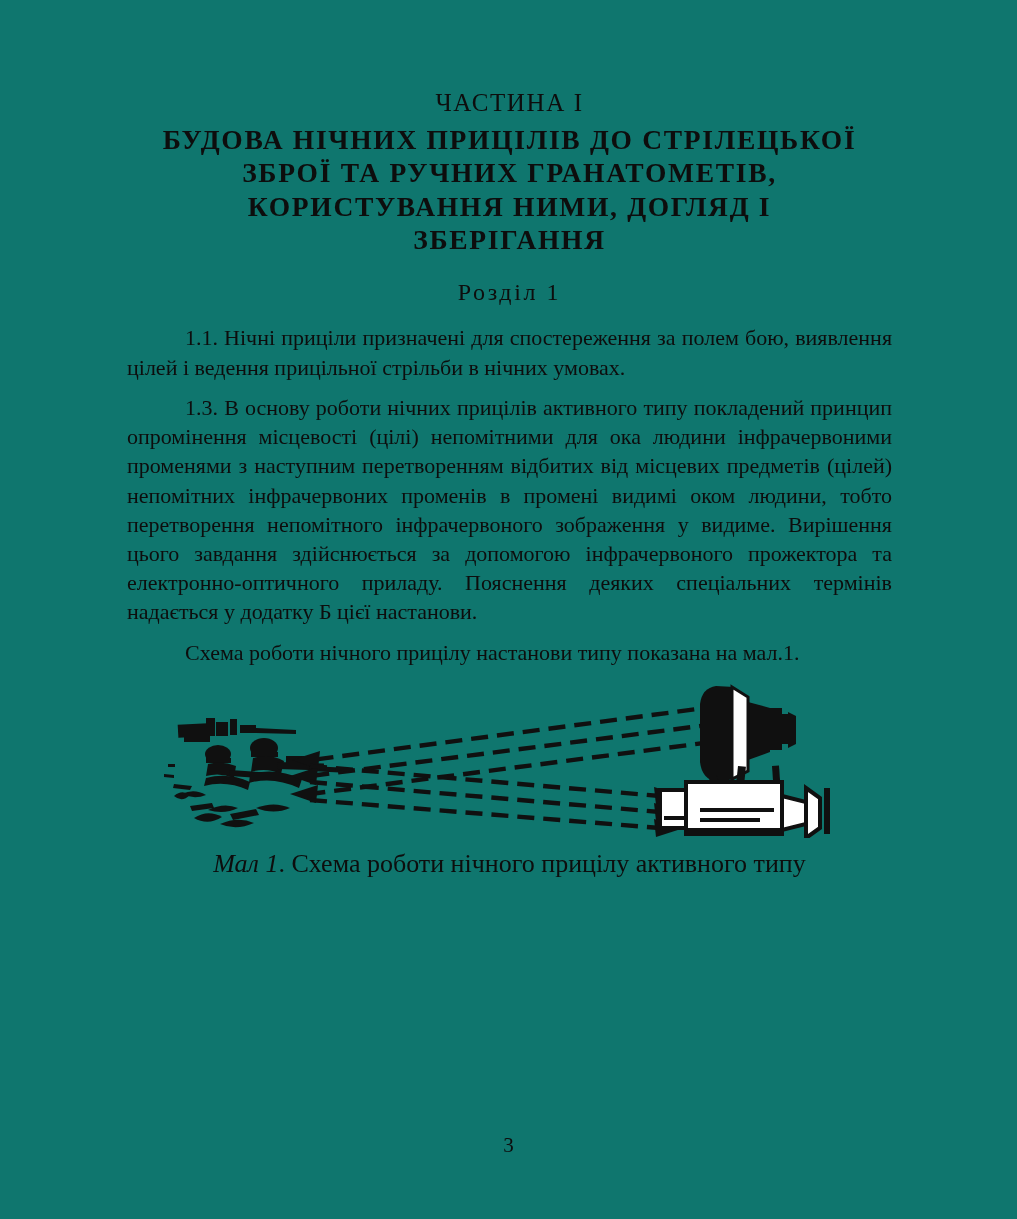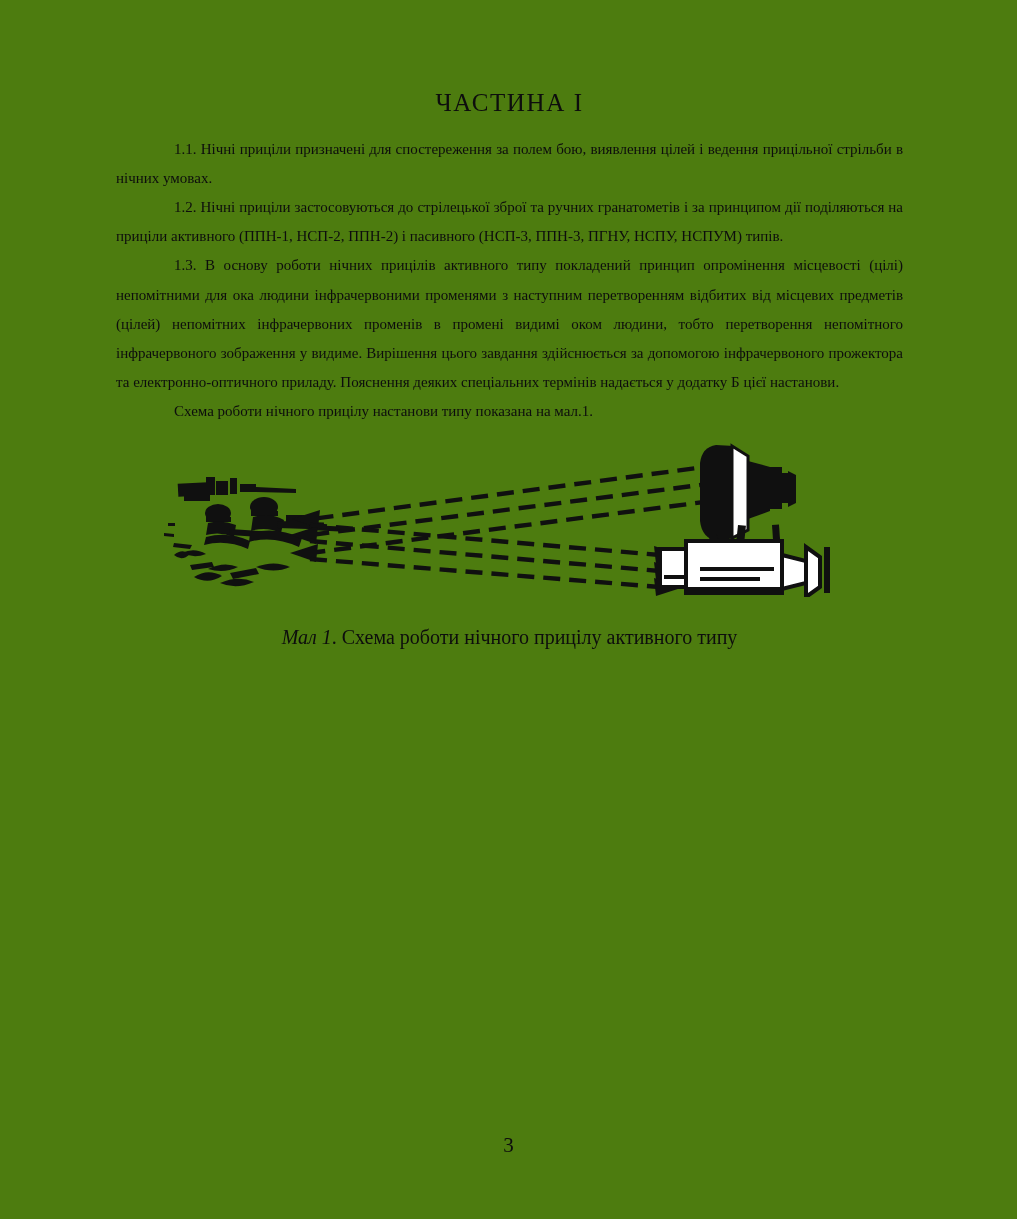--- a/index.html
+++ b/index.html
@@ -12,21 +12,21 @@
     height: 1219px;
     position: relative;
     overflow: hidden;
     font-family: "Liberation Serif", "DejaVu Serif", serif;
     color: #0d0d0d;
   }
 
   .page {
     position: absolute;
     inset: 0;
-    background: #4d7c0f;
+    background: #0f766e;
   }
 
   .content {
     position: absolute;
     left: 116px;
     top: 0;
     width: 787px;
   }
 
   
@@ -69,44 +69,44 @@
     margin-top: 7px;
     line-height: 1.2;
     white-space: pre;
   }
 
   
   .body-text {
     margin-top: 17px;
   }
   p.para {
-    margin: 0;
-    font-size: 15px;
+    margin: 11px;
+    font-size: 22px;
     line-height: 29.2px;
     text-align: justify;
     text-indent: 58px;
     text-justify: inter-word;
     hyphens: none;
   }
   p.para:last-child { text-align: justify; }
 
   
   .figure {
     margin-top: 10px;
     position: relative;
     height: 160px;
   }
   .figure svg {
     display: block;
     margin: 0 auto;
   }
   .fig-caption {
     text-align: center;
-    font-size: 20px;
-    margin-top: 28px;
+    font-size: 26px;
+    margin-top: 10px;
     line-height: 1.25;
   }
   .fig-caption .fig-label {
     font-style: italic;
   }
 
   
   .page-number {
     position: absolute;
     left: 0;
@@ -117,26 +117,32 @@
   }
 </style>
 </head>
 <body>
 
 <div class="page">
   <div class="content">
 
     <div class="part-line">ЧАСТИНА I</div>
 
-
+    <div class="main-title">
+      <span class="tl">БУДОВА НІЧНИХ ПРИЦІЛІВ ДО СТРІЛЕЦЬКОЇ</span>
+      <span class="tl">ЗБРОЇ ТА РУЧНИХ ГРАНАТОМЕТІВ,</span>
+      <span class="tl">КОРИСТУВАННЯ НИМИ, ДОГЛЯД І</span>
+      <span class="tl">ЗБЕРІГАННЯ</span>
+    </div>
+
+    <div class="chapter-num">Розділ 1</div>
 
 
     <div class="body-text">
       <p class="para">1.1. Нічні приціли призначені для спостереження за полем бою, виявлення цілей і ведення прицільної стрільби в нічних умовах.</p>
-      <p class="para">1.2. Нічні приціли застосовуються до стрілецької зброї та ручних гранатометів і за принципом дії поділяються на приціли активного (ППН-1, НСП-2, ППН-2) і пасивного (НСП-3, ППН-3, ПГНУ, НСПУ, НСПУМ) типів.</p>
       <p class="para">1.3. В основу роботи нічних прицілів активного типу покладений принцип опромінення місцевості (цілі) непомітними для ока людини інфрачервоними променями з наступним перетворенням відбитих від місцевих предметів (цілей) непомітних інфрачервоних променів в промені видимі оком людини, тобто перетворення непомітного інфрачервоного зображення у видиме. Вирішення цього завдання здійснюється за допомогою інфрачервоного прожектора та електронно-оптичного приладу. Пояснення деяких спеціальних термінів надається у додатку Б цієї настанови.</p>
       <p class="para">Схема роботи нічного прицілу настанови типу показана на мал.1.</p>
     </div>
 
     <div class="figure">
       <svg width="700" height="160" viewBox="0 0 700 160">
         <g fill="#101010" stroke="none">
 
           <g>
 

